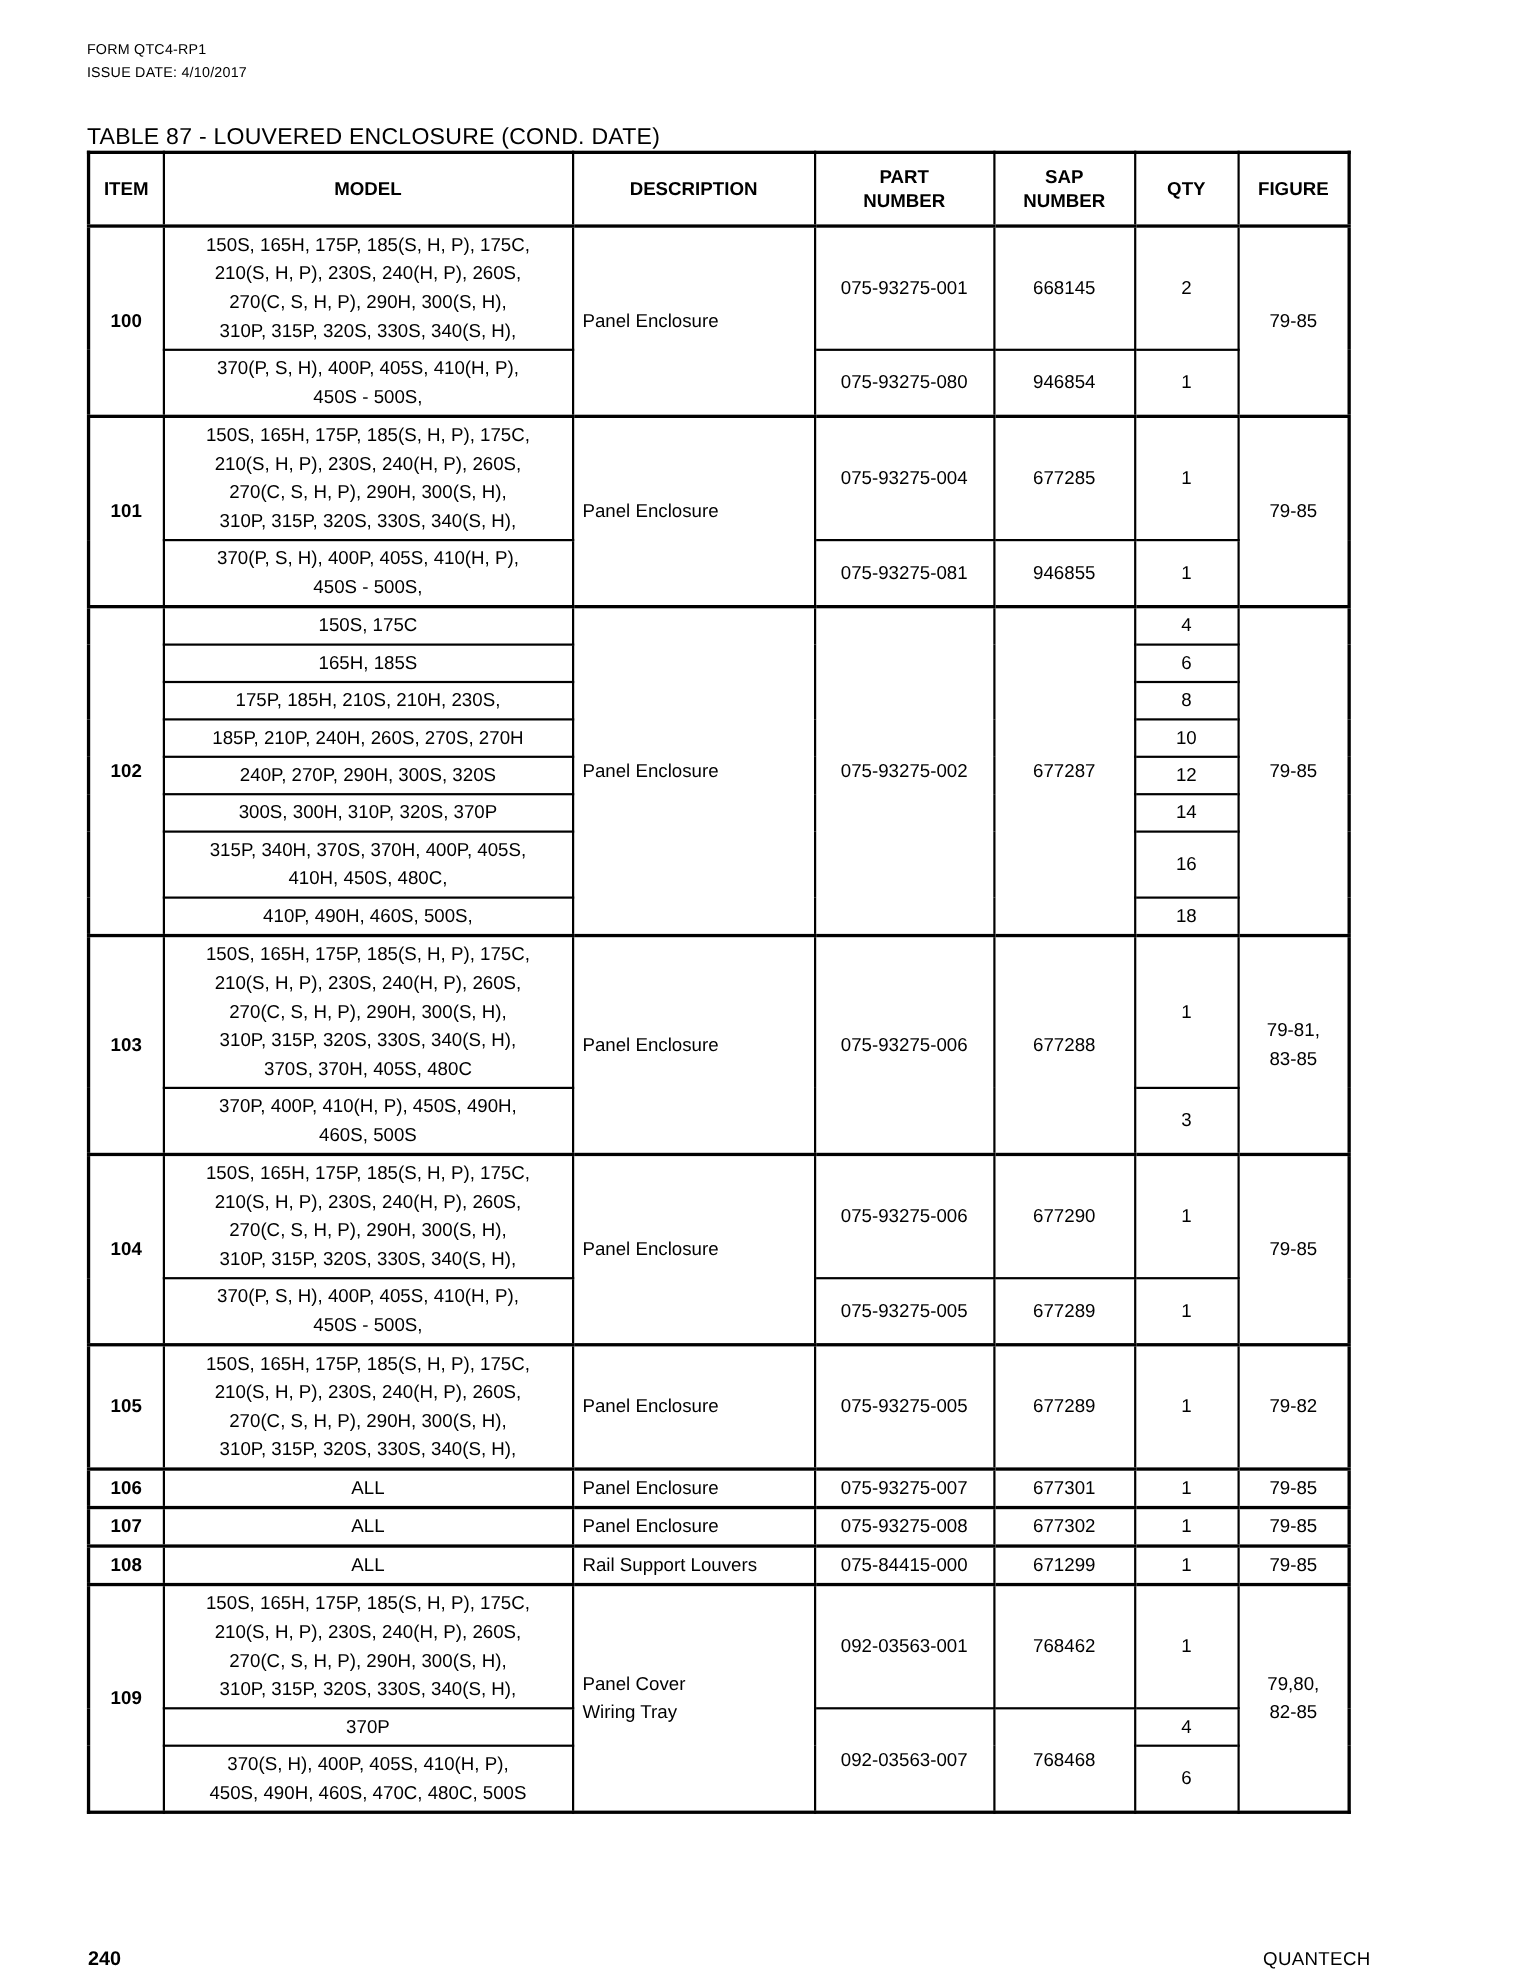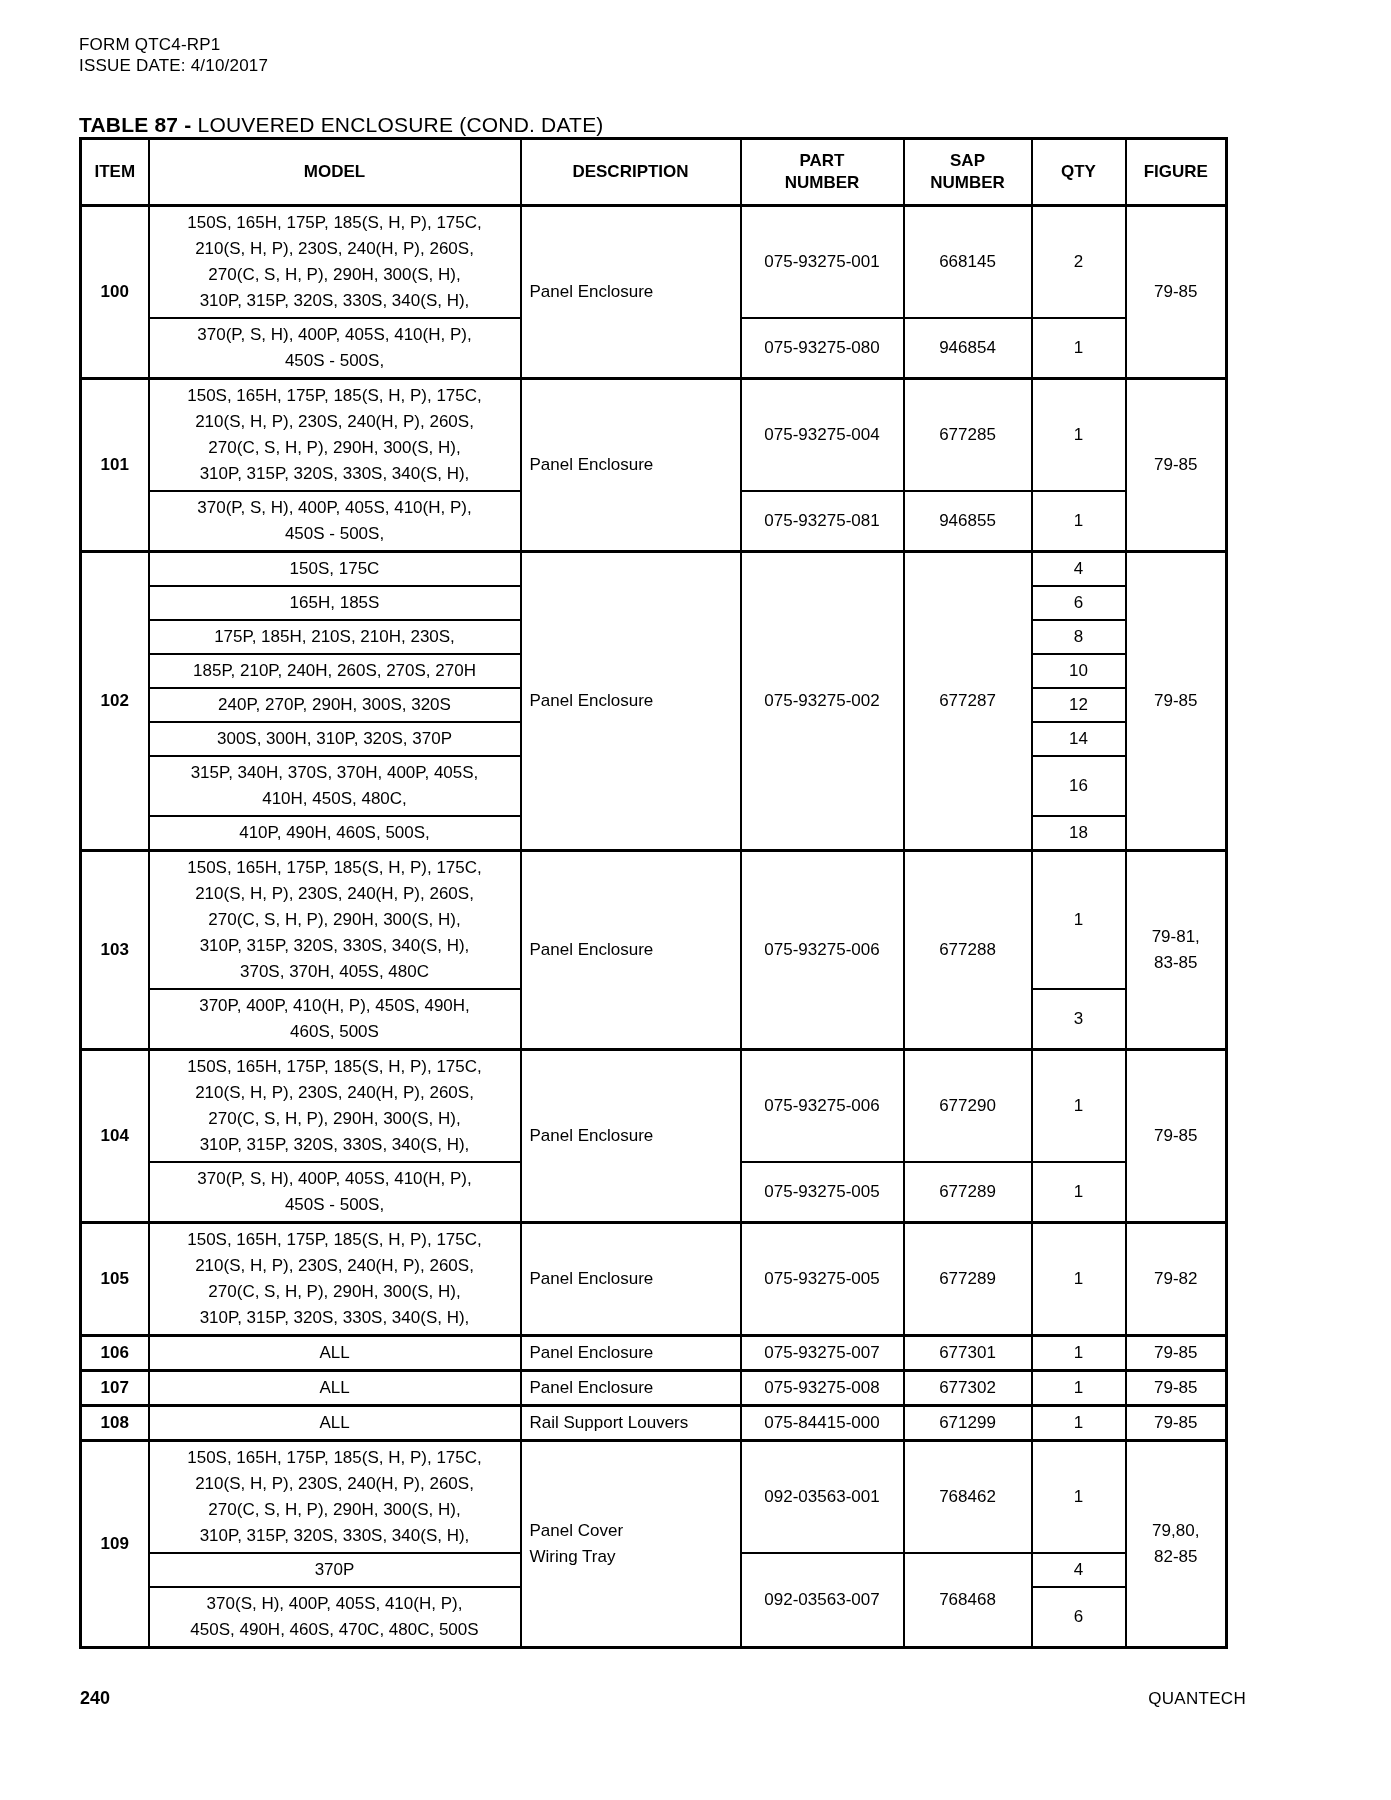--- a/index.html
+++ b/index.html
@@ -3,23 +3,23 @@
 <meta charset="utf-8">
 <style>
   html, body { margin:0; padding:0; }
   body {
     width:1391px; height:1800px;
     background:#ffffff; color:#000000;
     font-family:"Liberation Sans", "DejaVu Sans", sans-serif;
     position:relative; overflow:hidden;
   }
   .page { position:absolute; left:79px; top:34px; width:1150px; }
-  .form-head { font-size:17px; line-height:21px; letter-spacing:0.2px; }
+  .form-head { font-size:13px; line-height:21px; letter-spacing:0.2px; }
   .doc-title { margin-top:37px; font-size:21px; letter-spacing:0.2px; white-space:nowrap; }
-  .doc-title .bold { font-weight:bold; }
+  .doc-title .bold { font-weight:normal; }
 
   table.parts {
     border-collapse:collapse;
     table-layout:fixed;
     width:1146px;
     border:3px solid #000;
   }
   col.c-item   { width:68px;  }
   col.c-model  { width:372px; }
   col.c-desc   { width:220px; }
@@ -46,21 +46,21 @@
     line-height:26px;
     padding:3px 10px;
     text-align:center;
   }
   td.model { padding:3px 12px; }
   td.desc  { text-align:left; padding-left:8px; }
   td.item  { font-weight:bold; }
   tr.group-start > td { border-top:3px solid #000; }
 
   .footer {
-    position:absolute; left:80px; top:1688px; width:1166px;
+    position:absolute; left:80px; top:1770px; width:1166px;
     display:flex; justify-content:space-between; align-items:baseline;
   }
   .footer .pageno { font-weight:bold; font-size:18px; }
   .footer .brand  { font-size:17px; letter-spacing:0.3px;text-align:center; }
 </style>
 </head>
 <body>
 
 <div class="page">
 

